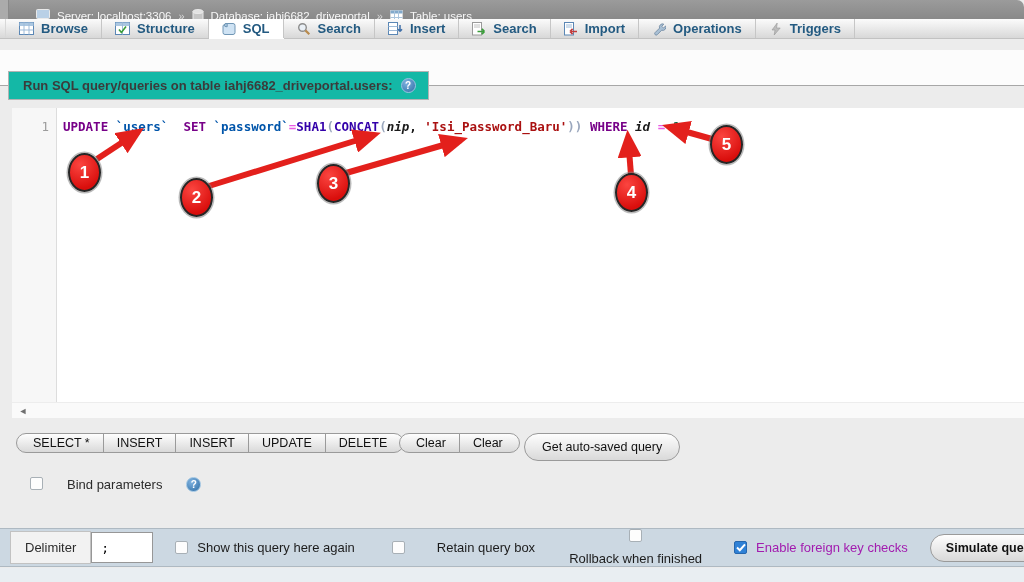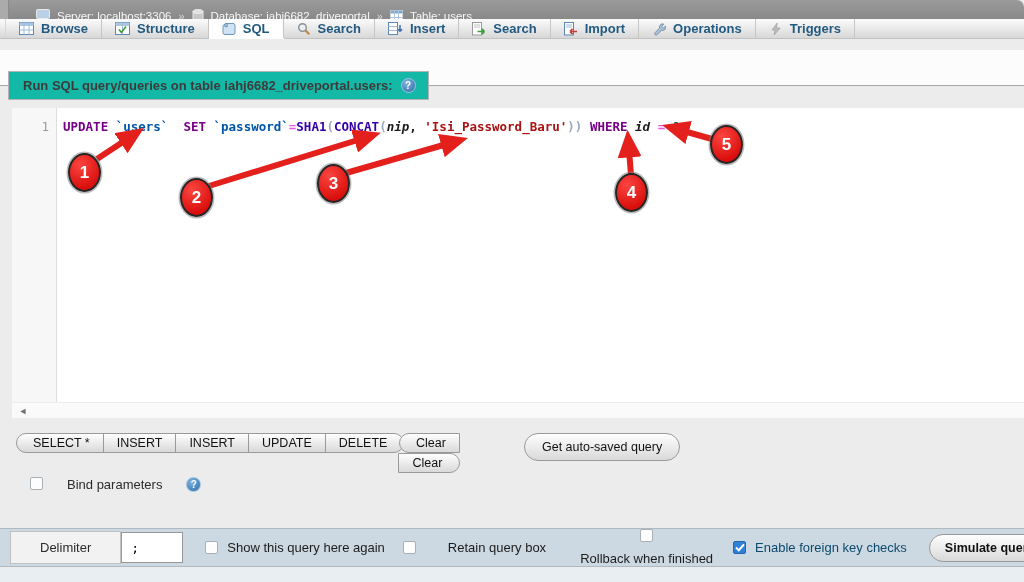--- a/index.html
+++ b/index.html
@@ -73,43 +73,43 @@
   .btn { background:linear-gradient(#fefefe,#d9d9d9); border:1px solid #9a9a9a;
     font-family:"Liberation Sans", sans-serif; font-size:12.5px; color:#111;
     padding:2px 13px; cursor:pointer; white-space:nowrap; }
   .btn-group { position:absolute; display:flex; }
   .btn-group .btn + .btn { margin-left:-1px; }
   .btn-group .btn:first-child { border-radius:14px 0 0 14px; padding-left:16px; }
   .btn-group .btn:last-child { border-radius:0 14px 14px 0; padding-right:16px; }
   .btn.single { border-radius:14px; padding:6px 17px; }
   .btn.bold { font-weight:bold; }
   .g-templates { left:16px; top:433px; }
-  .g-tools { left:399px; top:433px;flex-direction:column; }
+  .g-tools { left:399px; top:433px; }
   .g-autosave { position:absolute; left:524px; top:433px; }
 
   
   .bind-row { position:absolute; left:30px; top:477px; display:flex; align-items:flex-start; gap:24px;
     font-size:13px; color:#2b2b2b; }
   .cb { width:13px; height:13px; background:#fdfdfd; border:1px solid #a8b0b6; border-radius:2px;
     display:inline-flex; align-items:center; justify-content:center; cursor:pointer; flex:none; }
   .cb.checked { background:#2f81d6; border-color:#2566ad; }
 
   
   .footer { position:absolute; left:0; top:528px; width:1024px; height:39px;
     background:#ccd8e2; border-top:1px solid #aeb9c2; border-bottom:1px solid #aeb9c2;
     display:flex; align-items:center; font-size:13px; color:#1c1c1c; }
   .delim-label { margin-left:10px; background:#f2f2f2; border:1px solid #c2c2c2;
-    padding:8px 29px; font-size:13px; color:#2b2b2b; }
+    padding:8px 14px; font-size:13px; color:#2b2b2b; }
   .delim-input { width:62px; height:31px; border:1px solid #979797; background:#fff;
     font-family:"DejaVu Sans Mono", monospace; font-size:13px; padding-left:9px; }
   .f-opt { display:flex; align-items:center; gap:9px; white-space:nowrap; }
   .footer .f-opt.o1 { margin-left:22px; }
-  .footer .f-opt.o2 { margin-left:18px;gap:32px; }
+  .footer .f-opt.o2 { margin-left:37px;gap:32px; }
   .footer .f-opt.o3 { margin-left:34px;flex-direction:column; }
-  .footer .f-opt.o4 { margin-left:20px; color:#0c4a6e; }
+  .footer .f-opt.o4 { margin-left:32px; color:#a21caf; }
   .footer .btn.single { padding:6px 15px; }
   .f-sim { margin-left:22px; }
 
   .bottom-strip { position:absolute; left:0; top:568px; width:1024px; height:14px; background:#e9eef2; }
 </style>
 </head>
 <body>
 
 <div class="screen">
 

